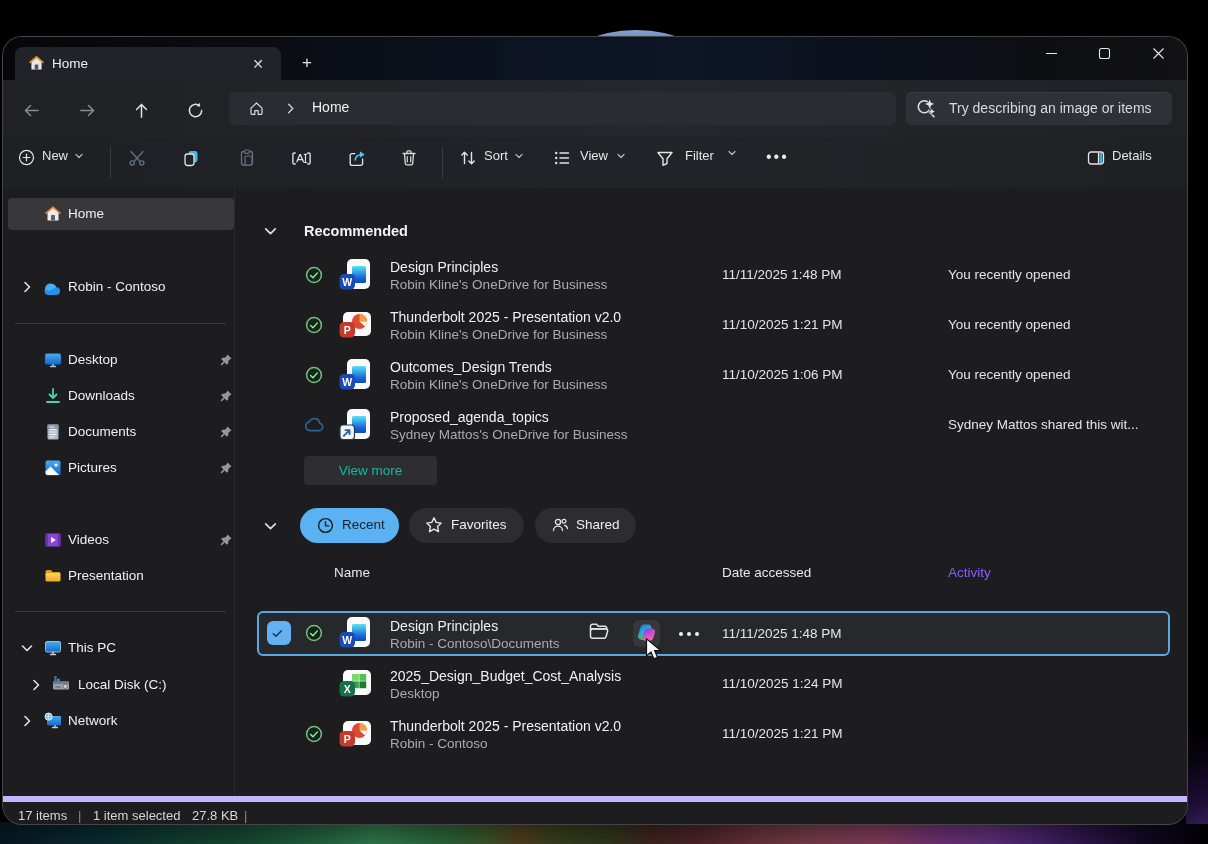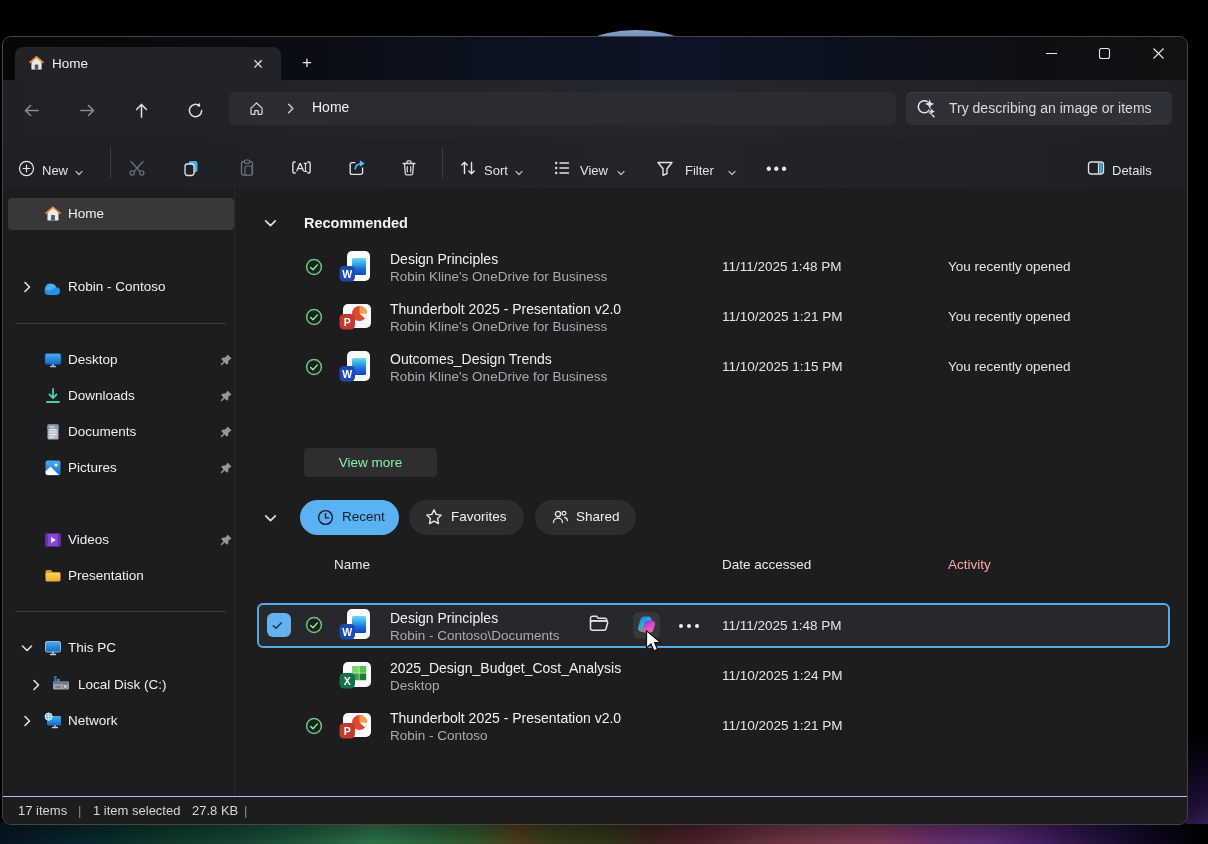--- a/index.html
+++ b/index.html
@@ -8,21 +8,21 @@
 .abs { position:absolute; }
 
 
 #arcTop { position:absolute; left:560px; top:28px; width:152px; height:40px; }
 #wpBottom { position:absolute; left:0; top:822px; width:1208px; height:22px;
   background:linear-gradient(90deg,#071824 0%,#0c2d3a 4%,#0e3c40 9%,#14503e 14%,#1d6045 20%,#2c7e53 26%,#3f9e63 31%,#37874f 36%,#49713a 40%,#6b5228 43%,#4a5228 46%,#3f4a24 50%,#52302a 54%,#682e38 58%,#8a4452 63%,#a05064 68%,#aa4e78 73%,#8f3f98 78%,#7b3fa0 82%,#5c2d88 86%,#3a1c60 90%,#160b2c 95%,#000 100%); }
 #wpRight { position:absolute; left:1186px; top:650px; width:22px; height:174px;
   background:linear-gradient(180deg, #000 0%, #000 45%, #0d0618 65%, #241240 88%, #38205c 100%); }
 
 
-#win { position:absolute; left:3px; top:37px; width:1184px; height:787px; border-radius:8px;
+#win { position:absolute; left:3px; top:37px; width:1184px; height:787px; border-radius:19px;
   background:#1d1d1f; overflow:hidden; box-shadow:0 0 0 1px #454548, 0 18px 40px rgba(0,0,0,.6); }
 
 
 #tabstrip { position:absolute; left:0; top:0; width:100%; height:43px;
   background:linear-gradient(90deg,#070709 0%,#0a0c12 22%,#0c1322 45%,#0d1526 58%,#0b101c 74%,#0e0f13 88%,#121214 100%); }
 #tab { position:absolute; left:12px; top:10px; width:266px; height:34px; border-radius:8px 8px 0 0; background:#222328; }
 #tab .tlabel { position:absolute; left:37px; top:9px; font-size:13.5px; color:#efefef; }
 #tab .tclose { position:absolute; left:234px; top:8px; width:18px; height:18px; color:#d6d6d6; font-size:14px; line-height:18px; text-align:center; }
 #newtab { position:absolute; left:294px; top:16px; width:20px; height:20px; color:#e3e3e3; font-size:17px; line-height:20px; text-align:center; font-weight:400; }
 .wbtn { position:absolute; top:0; width:46px; height:32px; display:flex; align-items:center; justify-content:center; color:#e8e8e8; }
@@ -30,50 +30,50 @@
 
 #navbar { position:absolute; left:0; top:43px; width:100%; height:57px;
   background:linear-gradient(90deg,#202125 0%,#222428 30%,#24272e 55%,#222428 78%,#202125 100%); }
 .navico { position:absolute; top:16px; width:28px; height:28px; display:flex; align-items:center; justify-content:center; }
 #addrbar { position:absolute; left:226px; top:12px; width:667px; height:33px; background:#2a2c32; border-radius:6px; }
 #searchbox { position:absolute; left:903px; top:12px; width:266px; height:33px; background:#2e3138; border-radius:6px; box-shadow:inset 0 1px 0 #3a3d45; }
 
 
 #toolbar { position:absolute; left:0; top:100px; width:100%; height:51px;
   background:linear-gradient(90deg,#1f2024 0%,#212227 35%,#222429 55%,#212226 80%,#1f2024 100%); }
-.tbtn { position:absolute; top:11px; height:30px; display:flex; align-items:flex-end; gap:6px; color:#e4e4e4; font-size:13px; }
+.tbtn { position:absolute; top:11px; height:30px; display:flex; align-items:flex-start; gap:6px; color:#e4e4e4; font-size:13px; }
 .tdiv { position:absolute; top:10px; width:1px; height:31px; background:#3c3d41; }
 
 
 #bodyarea { position:absolute; left:0; top:151px; width:100%; height:608px; background:#1d1d1f; }
 #vdiv { position:absolute; left:231px; top:0; width:1px; height:608px; background:#2a2a2c; }
 
 
 .srow { position:absolute; left:5px; width:226px; height:32px; border-radius:4px; }
 .srow.sel { background:#38383b; }
 .srow .sic { position:absolute; left:36px; top:7px; width:18px; height:18px; }
 .srow .stx { position:absolute; left:60px; top:8px; font-size:13.5px; color:#f0f0f0; }
 .srow .schev { position:absolute; left:12px; top:9px; width:14px; height:14px; color:#d9d9d9; }
 .srow .spin { position:absolute; left:212px; top:9px; width:13px; height:13px; opacity:0.78; }
 .sdiv { position:absolute; left:12px; width:211px; height:1px; background:#3a3a3c; }
 
 
-#main { position:absolute; left:232px; top:8px; width:952px; height:608px; overflow:hidden;text-decoration:underline; }
+#main { position:absolute; left:232px; top:16px; width:952px; height:608px; overflow:hidden;text-decoration:underline; }
 .rrow { position:absolute; left:0; width:952px; height:50px; }
 .rcheck { position:absolute; left:70px; top:16px; }
 .rficon { position:absolute; left:103px; top:7px; }
 .rtitle { position:absolute; left:155px; top:9px; }
 .rsub { position:absolute; left:155px; top:27px; }
 .rowtitle { font-size:14px; color:#f1f1f1; }
 .rowsub { font-size:13.5px; color:#ababaf; }
 .coldate { position:absolute; left:487px; font-size:13.5px; color:#e4e4e6; }
 .colact  { position:absolute; left:713px; font-size:13.5px; color:#e4e4e6; }
 
 
-#statusbar { position:absolute; left:0; top:759px; width:100%; height:28px; background:#1d1d1f; border-top:1px solid #c4b5fd; font-size:13px; color:#d6d6d6; }
+#statusbar { position:absolute; left:0; top:759px; width:100%; height:28px; background:#1d1d1f; border-top:6px solid #c4b5fd; font-size:13px; color:#d6d6d6; }
 </style>
 </head>
 <body>
 <div id="stage">
   <div id="arcTop"><svg width="152" height="40" viewBox="0 0 152 40">
         <defs>
           <linearGradient id="arcg" x1="0" y1="0" x2="0" y2="1">
             <stop offset="0" stop-color="#8fb0de"></stop>
             <stop offset="0.4" stop-color="#4a6aa8"></stop>
             <stop offset="1" stop-color="#16244a"></stop>
@@ -452,26 +452,40 @@
               <path d="M5.6 9.4 8 11.7 12.4 6.9" fill="none" stroke="#b2ddbd" stroke-width="1.4" stroke-linecap="round" stroke-linejoin="round"></path>
             </svg>
           <svg class="rficon" width="36" height="36" viewBox="0 0 36 36">
               <rect x="9" y="2" width="23" height="30" rx="5" fill="#fafafa"></rect>
               <rect x="14" y="9" width="14" height="17" rx="1.5" fill="url(#gdoc2)"></rect>
               <rect x="1.5" y="17" width="15.5" height="15.5" rx="4.5" fill="#1b4ab4"></rect>
               <text x="9.3" y="29" font-size="10.5" font-weight="bold" fill="#fff" text-anchor="middle">W</text>
             </svg>
           <div class="rtitle rowtitle">Outcomes_Design Trends</div>
           <div class="rsub rowsub">Robin Kline's OneDrive for Business</div>
-          <div class="coldate" style="top:17px">11/10/2025 1:15 PM</div>
+          <div class="coldate" style="top:17px">11/10/2025 1:06 PM</div>
           <div class="colact" style="top:17px">You recently opened</div>
         </div>
         
-
-        <div class="abs" style="left:69px;top:252px;width:133px;height:29px;background:#2e2e31;border-radius:4px;text-align:center;line-height:29px;font-size:13.5px;color:#86efac">View more</div>
+        <div class="rrow" style="top:196px">
+          <svg class="rcheck" width="20" height="16" viewBox="0 0 20 16" style="top:17px;left:69px">
+              <path d="M14.2 13.6H6.2a4.4 4.4 0 0 1-.9-8.7 5.5 5.5 0 0 1 10.5 1.5 3.65 3.65 0 0 1-1.6 7.2z" fill="none" stroke="#2e6394" stroke-width="1.6" stroke-linejoin="round"></path>
+            </svg>
+          <svg class="rficon" width="36" height="36" viewBox="0 0 36 36">
+              <rect x="9" y="2" width="23" height="30" rx="5" fill="#fafafa"></rect>
+              <rect x="14" y="9" width="14" height="17" rx="1.5" fill="url(#gdoc2)"></rect>
+              <rect x="2" y="18" width="14.5" height="14.5" rx="3" fill="#f4f4f4" stroke="#223a5e" stroke-width="1.2"></rect>
+              <path d="M5.8 28.8 11.5 23.1M11.5 23.1h-4M11.5 23.1v4" fill="none" stroke="#2360b8" stroke-width="1.9" stroke-linecap="round" stroke-linejoin="round"></path>
+            </svg>
+          <div class="rtitle rowtitle">Proposed_agenda_topics</div>
+          <div class="rsub rowsub">Sydney Mattos's OneDrive for Business</div>
+          <div class="colact" style="top:17px">Sydney Mattos shared this wit...</div>
+        </div>
+
+        <div class="abs" style="left:69px;top:252px;width:133px;height:29px;background:#2e2e31;border-radius:4px;text-align:center;line-height:29px;font-size:13.5px;color:#14b8a6">View more</div>
 
         
         <svg class="abs" style="left:28px;top:315px" width="15" height="15" viewBox="0 0 14 14">
             <path d="M2.5 4.5 7 9 11.5 4.5" fill="none" stroke="#dcdcdc" stroke-width="1.6" stroke-linecap="round" stroke-linejoin="round"></path>
           </svg>
         <div class="abs" style="left:65px;top:304px;width:99px;height:35px;background:#5bb2f2;border-radius:17.5px">
           <svg class="abs" style="left:17px;top:9px" width="17" height="17" viewBox="0 0 18 18">
               <circle cx="9" cy="9" r="7.3" fill="none" stroke="#17212b" stroke-width="1.5"></circle>
               <path d="M9 5v4.4h3.4" fill="none" stroke="#17212b" stroke-width="1.5" stroke-linecap="round" stroke-linejoin="round"></path>
             </svg>
@@ -489,21 +503,21 @@
               <path d="M2.5 14.5c0-2.5 2-4.3 4.5-4.3s4.5 1.8 4.5 4.3" fill="none" stroke="#e8e8e8" stroke-width="1.3" stroke-linecap="round"></path>
               <circle cx="13" cy="5.2" r="1.9" fill="none" stroke="#e8e8e8" stroke-width="1.2"></circle>
               <path d="M13.6 9.3c1.6.3 2.8 1.6 2.8 3.4" fill="none" stroke="#e8e8e8" stroke-width="1.2" stroke-linecap="round"></path>
             </svg>
           <div class="abs" style="left:41px;top:9px;font-size:13.5px;color:#f0f0f0">Shared</div>
         </div>
 
         
         <div class="abs" style="left:99px;top:361px;font-size:13.5px;color:#e8e8e8">Name</div>
         <div class="abs" style="left:487px;top:361px;font-size:13.5px;color:#e8e8e8">Date accessed</div>
-        <div class="abs" style="left:713px;top:361px;font-size:13.5px;color:#fca5a5">Activity</div>
+        <div class="abs" style="left:713px;top:361px;font-size:13.5px;color:#8b5cf6">Activity</div>
 
         
         <div class="abs" style="left:22px;top:407px;width:913px;height:45px;background:#26282b;border:2px solid #56aae6;border-radius:6px">
           <div class="abs" style="left:8px;top:8px;width:24px;height:24px;background:#63b1f1;border-radius:6px">
               <svg class="abs" style="left:4px;top:6px" width="13" height="13" viewBox="0 0 14 14">
                 <path d="M2.5 7.2 5.3 10 11 4.2" fill="none" stroke="#1e3345" stroke-width="1.6" stroke-linecap="round" stroke-linejoin="round"></path>
               </svg>
             </div>
           <svg class="abs" style="left:46px;top:11px" width="18" height="18" viewBox="0 0 18 18">
               <circle cx="9" cy="9" r="7.4" fill="#0d2b13" stroke="#7db88b" stroke-width="1.5"></circle>

